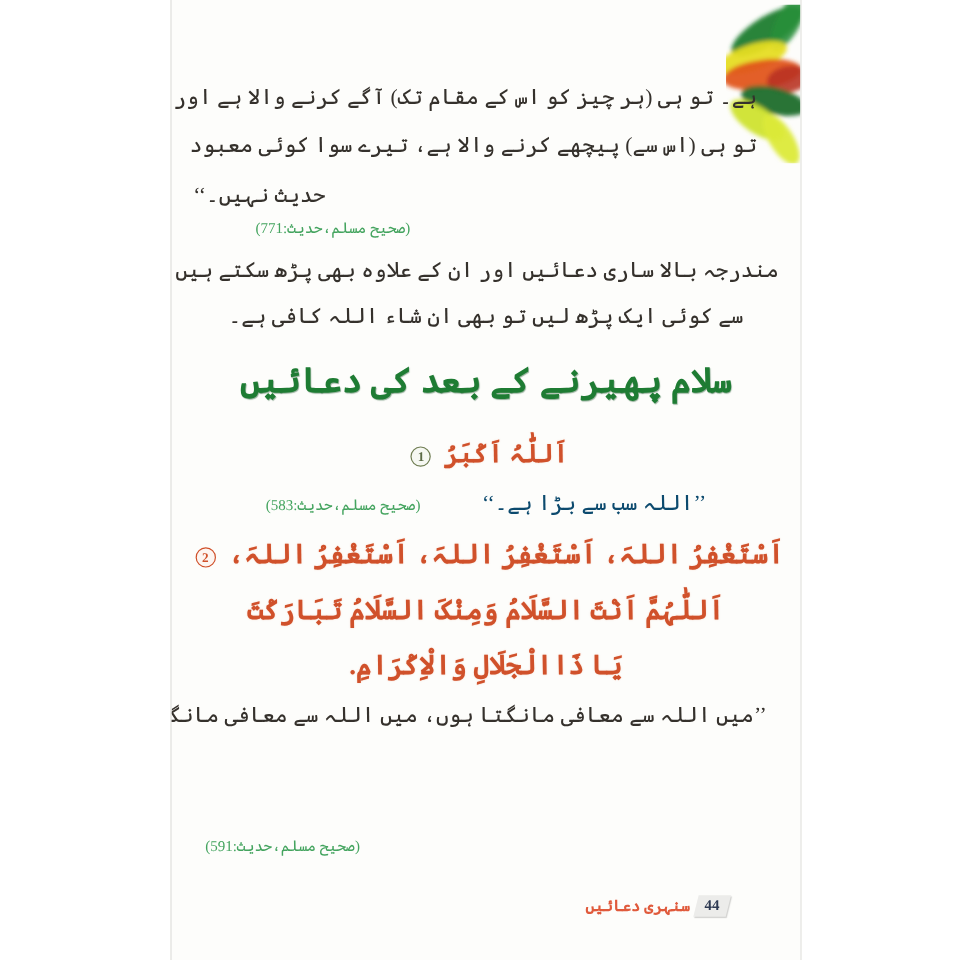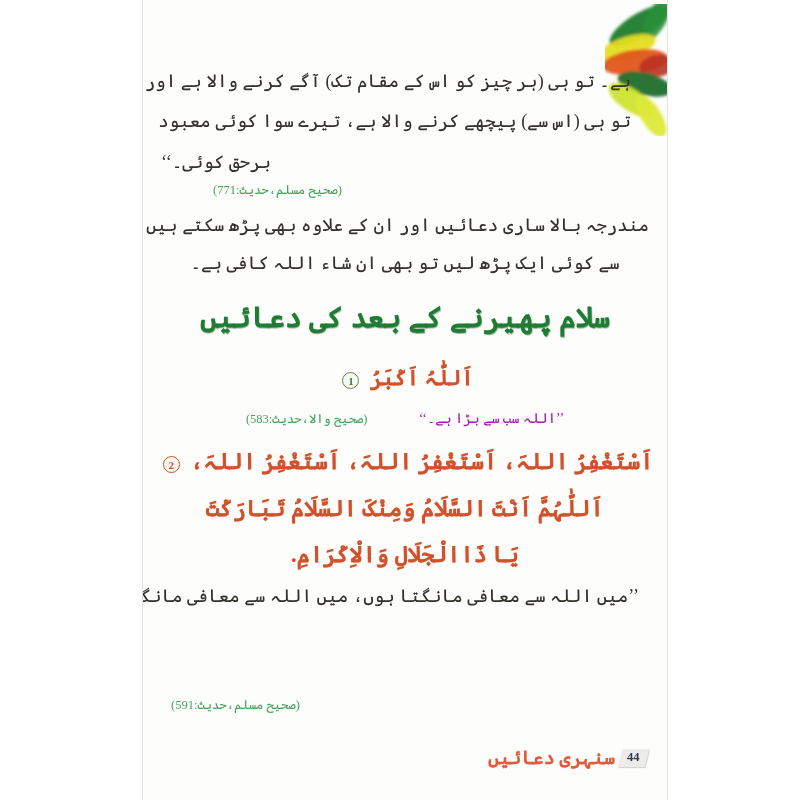--- a/index.html
+++ b/index.html
@@ -59,33 +59,33 @@
     line-height: 16px;
     border-radius: 50%;
     text-align: center;
     font-size: 11px;
     font-weight: bold;
     vertical-align: middle;
     margin: 0 6px;
   }
   .num-1 { color: #5c6b46; border: 1.4px solid #6f7d52; background: #f6f8f2; }
   .num-2 { color: #d0512b; border: 1.4px solid #d0512b; background: #fdf5f1; }
-  .trans-quote { color: #a21caf; font-size: 14px; margin-left: 47px; }
+  .trans-quote { color: #0c4a6e; font-size: 18px; margin-left: 47px; }
   
   .footer-row {
     position: absolute;
     left: 345px; top: 746px;
     display: flex;
     align-items: center;
     gap: 5px;
     direction: ltr;
   }
   .footer-title {
     color: #e05a3c;
-    font-size: 19px;
+    font-size: 13px;
     font-weight: bold;
     direction: rtl;
     white-space: nowrap;
   }
   .page-badge {
     display: inline-block;
     background: #ececea;
     color: #2e3a52;
     font-size: 12.5px;
     font-weight: bold;
@@ -119,35 +119,35 @@
         <ellipse cx="30" cy="58" rx="33" ry="12" fill="#e2561d" opacity="0.95" transform="rotate(-8 30 58)"></ellipse>
         <ellipse cx="52" cy="62" rx="18" ry="11" fill="#b93322" opacity="0.9" transform="rotate(-10 52 62)"></ellipse>
         <ellipse cx="40" cy="80" rx="28" ry="11" fill="#1b6e2d" opacity="0.95" transform="rotate(14 40 80)"></ellipse>
         <ellipse cx="26" cy="96" rx="26" ry="11" fill="#cfe32f" opacity="0.95" transform="rotate(34 26 96)"></ellipse>
         <ellipse cx="46" cy="112" rx="24" ry="10" fill="#dcea3a" opacity="0.95" transform="rotate(58 46 112)"></ellipse>
       </g>
     </svg>
 
     <div class="line r-align" style="top:70px; right:36px;">ہے۔ تو ہی (ہر چیز کو اس کے مقام تک) آگے کرنے والا ہے اور</div>
     <div class="line r-align" style="top:110px; right:36px;">تو ہی (اس سے) پیچھے کرنے والا ہے، تیرے سوا کوئی معبود</div>
-    <div class="line" style="top:151px; left:18px;">برحق کوئی۔‘‘</div>
+    <div class="line" style="top:151px; left:18px;">حدیث نہیں۔‘‘</div>
     <div class="line green-ref" style="top:182px; left:70px;">(صحیح مسلم،حدیث:771)</div>
 
     <div class="line r-align" style="top:214px; right:18px;">مندرجہ بالا ساری دعائیں اور ان کے علاوہ بھی پڑھ سکتے ہیں یا ان میں</div>
     <div class="line centered" style="top:252px;">سے کوئی ایک پڑھ لیں تو بھی ان شاء اللہ کافی ہے۔</div>
 
     <div class="line centered heading" style="top:300px;">سلام پھیرنے کے بعد کی دعائیں</div>
 
     <div class="line centered" style="top:366px;">
       <span class="dua-red dua1-text">اَللّٰہُ اَکْبَرُ</span>
       <span class="num-circle num-1">1</span>
     </div>
     <div class="line centered" style="top:408px; font-size:17px;">
       <span class="trans-quote">’’اللہ سب سے بڑا ہے۔‘‘</span>
-      <span class="green-ref">(صحیح والا،حدیث:583)</span>
+      <span class="green-ref">(صحیح مسلم،حدیث:583)</span>
     </div>
 
     <div class="line centered" style="top:448px;">
       <span class="dua-red dua2-text">اَسْتَغْفِرُ اللہَ، اَسْتَغْفِرُ اللہَ، اَسْتَغْفِرُ اللہَ،</span>
       <span class="num-circle num-2">2</span>
     </div>
     <div class="line centered dua-red dua2-text" style="top:495px;">اَللّٰہُمَّ اَنْتَ السَّلَامُ وَمِنْکَ السَّلَامُ تَبَارَکْتَ</div>
     <div class="line centered dua-red dua2-text" style="top:541px;">یَا ذَاالْجَلَالِ وَالْاِکْرَامِ.</div>
 
     <div class="line r-align" style="top:585px; right:28px;">’’میں اللہ سے معافی مانگتا ہوں، میں اللہ سے معافی مانگتا ہوں،</div>

